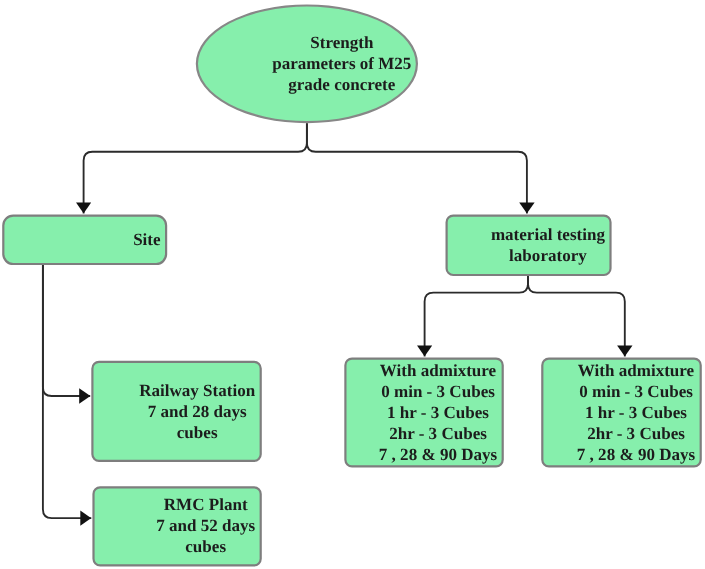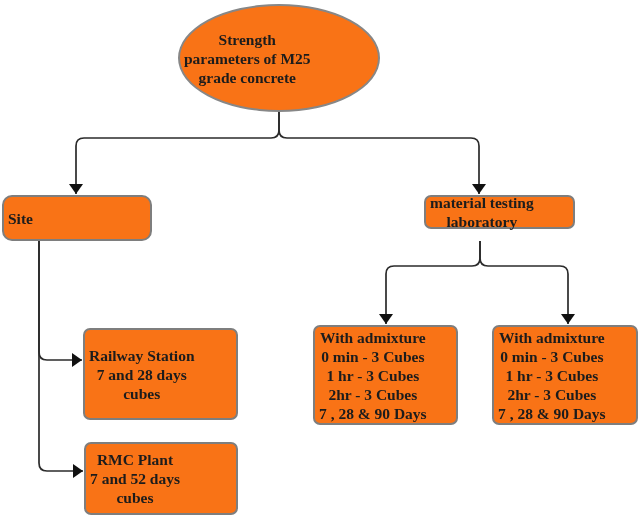--- a/index.html
+++ b/index.html
@@ -9,43 +9,43 @@
     background: #ffffff;
     font-family: "Liberation Serif", "DejaVu Serif", serif;
     overflow: hidden;
   }
   .canvas { position: absolute; inset: 0; width: 641px; height: 517px; }
   svg.connectors { position: absolute; left: 0; top: 0; width: 641px; height: 517px; }
   .edge { fill: none; stroke: #2b2b2b; stroke-width: 1.7px; }
   .node {
     position: absolute;
     box-sizing: border-box;
-    background: #f97316;
+    background: #86efac;
     border: 2px solid #7e7e7e;
     border-radius: 7px;
-    display: flex; align-items: center; justify-content: flex-start;
+    display: flex; align-items: center; justify-content: flex-end;
     text-align: center;
   }
   .node .label {
     white-space: pre-line;
     font-weight: bold;
     font-size: 15.5px;
     line-height: 19px;
     color: #1c1c1c;
     padding: 1px 4px;
   }
   .node.ellipse {
     border-radius: 50%;
     border-color: #878787;
     border-width: 2.5px;
   }
   
   #node-root      { left: 178px; top: 4px;   width: 202px; height: 108px; }
   #node-site      { left: 2px;   top: 195px; width: 150px; height: 46px; border-radius: 10px; }
-  #node-lab       { left: 424px; top: 195px; width: 151px; height: 34px; }
+  #node-lab       { left: 405px; top: 195px; width: 151px; height: 56px; }
   #node-railway   { left: 83px;  top: 328px; width: 155px; height: 92px; }
   #node-rmc       { left: 84px;  top: 442px; width: 154px; height: 73px; }
   #node-adm-left  { left: 313px; top: 325px; width: 145px; height: 100px; }
   #node-adm-right { left: 492px; top: 325px; width: 146px; height: 100px; }
 </style>
 </head>
 <body>
 
 <div class="canvas">
 

